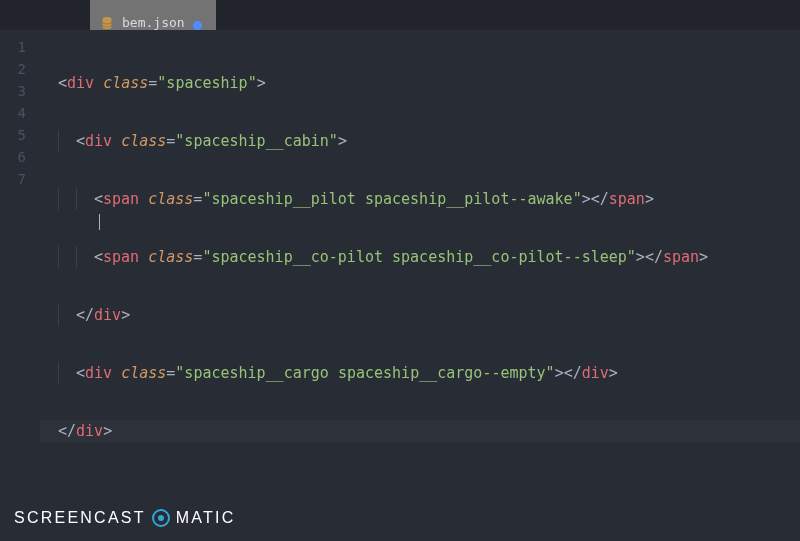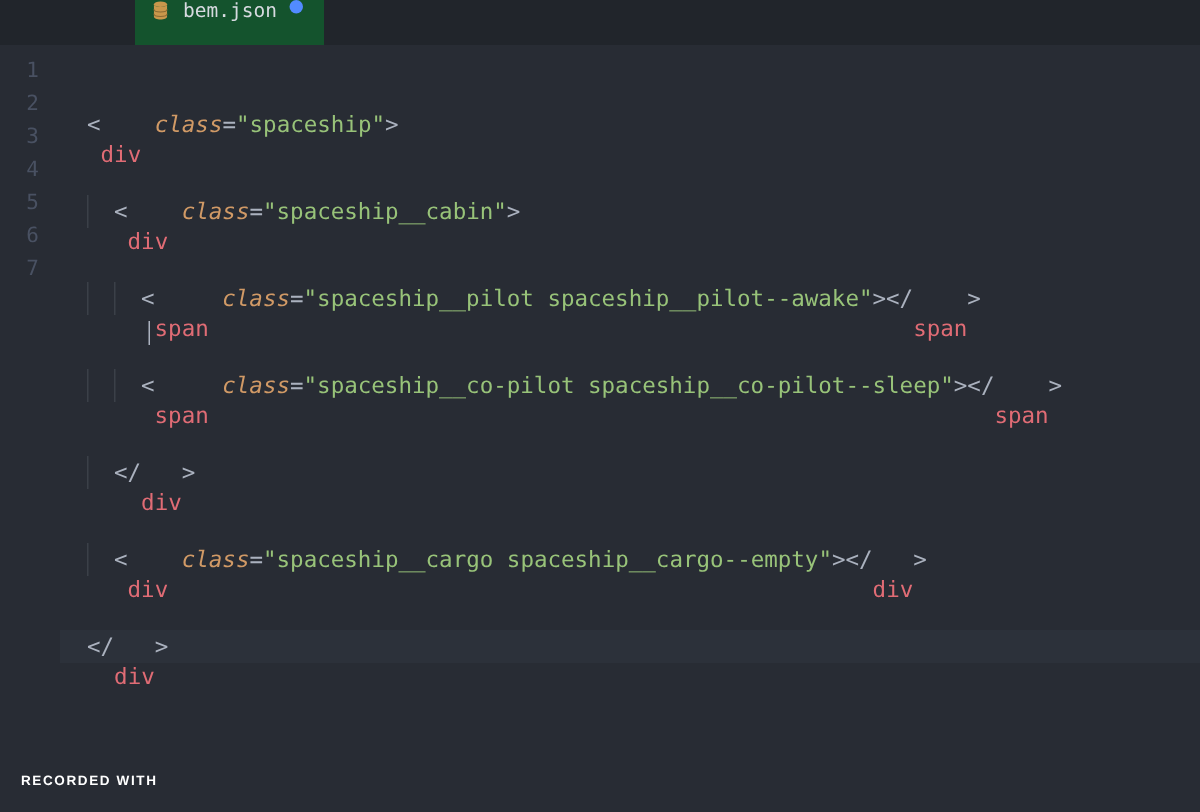--- a/index.html
+++ b/index.html
@@ -14,23 +14,23 @@
   }
   
   .tabbar {
     height:30px;
     background:#21252b;
     display:flex;
     align-items:stretch;
     padding-left:90px;
   }
   .tab {
-    background:#14532d;
+    background:#737373;
     display:flex;
-    align-items:flex-start;
+    align-items:flex-end;
     padding:0 14px 0 10px;
     gap:8px;
     font-size:13px;
     color:#d7dae0;
     position:relative;
   }
   .tab-icon {
     width:14px; height:14px;
     display:inline-flex;
     align-items:center; justify-content:center;
@@ -73,21 +73,21 @@
     width:18px;
     height:22px;
   }
   .indent-blank {
     display:inline-block;
     width:18px;
     height:22px;
   }
   
   .p  { color:#abb2bf; }            
-  .t  { color:#e06c75;margin-top:20px; }            
+  .t  { color:#e06c75; }            
   .a  { color:#d19a66;font-style:italic; }            
   .eq { color:#abb2bf; }            
   .s  { color:#98c379; }            
   
   .caret {
     position:absolute;
     width:1px; height:16px;
     background:#abb2bf;
     left:99px; top:184px;
   }
@@ -164,14 +164,18 @@
     <div class="line"><span class="indent-blank"></span><span class="indent-guide"></span><span class="indent-guide"></span><span class="p">&lt;</span><span class="t">span</span><span class="p"> </span><span class="a">class</span><span class="eq">=</span><span class="s">"spaceship__co-pilot spaceship__co-pilot--sleep"</span><span class="p">&gt;</span><span class="p">&lt;/</span><span class="t">span</span><span class="p">&gt;</span></div>
     <div class="line"><span class="indent-blank"></span><span class="indent-guide"></span><span class="p">&lt;/</span><span class="t">div</span><span class="p">&gt;</span></div>
     <div class="line"><span class="indent-blank"></span><span class="indent-guide"></span><span class="p">&lt;</span><span class="t">div</span><span class="p"> </span><span class="a">class</span><span class="eq">=</span><span class="s">"spaceship__cargo spaceship__cargo--empty"</span><span class="p">&gt;</span><span class="p">&lt;/</span><span class="t">div</span><span class="p">&gt;</span></div>
     <div class="line hl"><span class="indent-blank"></span><span class="p">&lt;/</span><span class="t">div</span><span class="p">&gt;</span></div>
   </div>
 
   <div class="caret"></div>
 </div>
 
 <div class="watermark">
-  <div class="wm-small">RECORDED WITH</div>
+  <div class="wm-big">
+    <span>SCREENCAST</span>
+    <span class="wm-ring"></span>
+    <span>MATIC</span>
+  </div>
 </div>
 
 </body></html>

